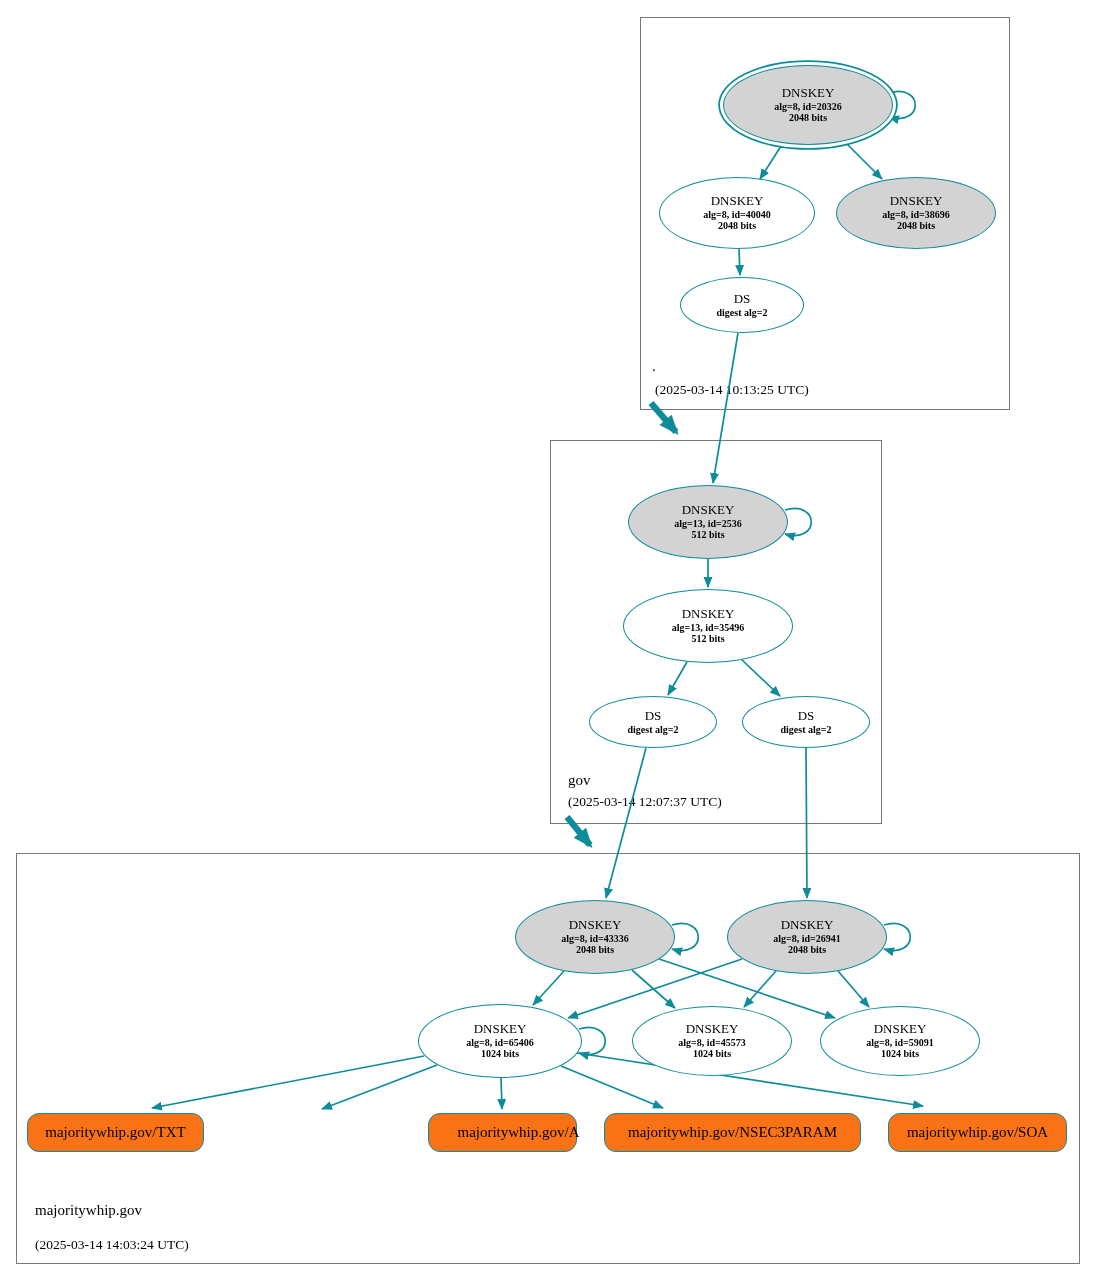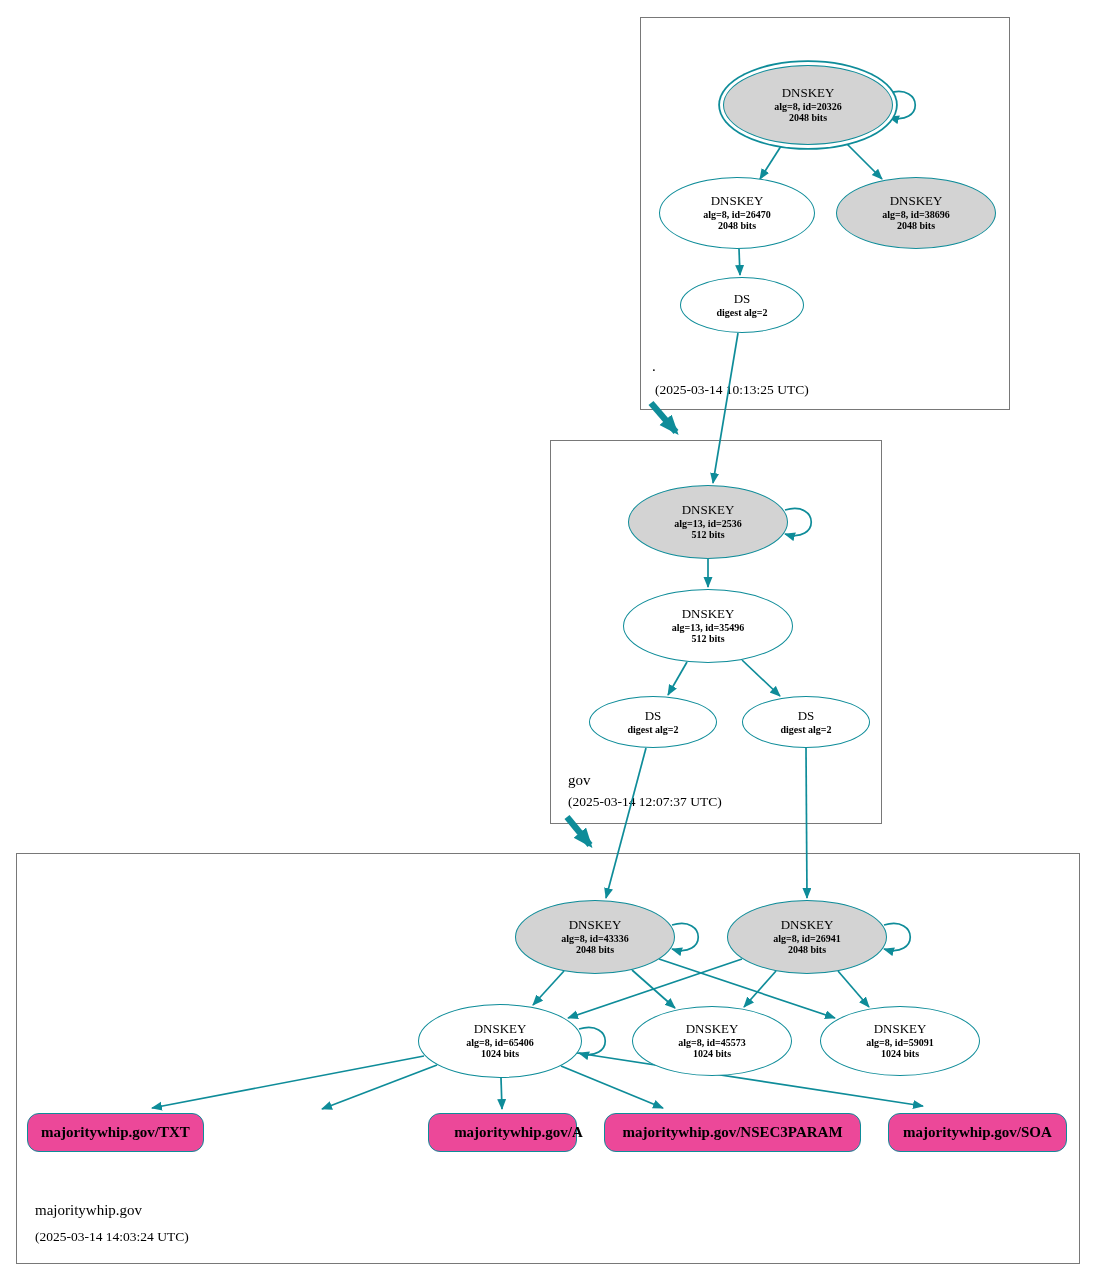--- a/index.html
+++ b/index.html
@@ -65,46 +65,45 @@
   .node .t1 { font-size: 13px; }
   .node .t2 { font-size: 10px; font-weight: bold; }
   .rrset {
     position: absolute;
     display: flex;
     align-items: center;
     justify-content: center;
     text-align: center;
     border: 1.7px solid var(--edge-teal, #0e8c99);
     border-radius: 12px;
-    background: #ec4899;
+    background: #f97316;
     font-size: 15px;
     z-index: 2;
     box-sizing: border-box;
     white-space: nowrap;
-    font-weight: bold;
   }
 </style>
 </head>
 <body>
 
 <div class="canvas">
 
   <div class="zone-box" style="left:640px; top:17px; width:368px; height:391px;">
     <div class="zone-label" style="left:11px; bottom:34px;">.</div>
     <div class="zone-ts" style="left:14px; bottom:11px;">(2025-03-14 10:13:25 UTC)</div>
   </div>
 
   <div class="zone-box" style="left:550px; top:440px; width:330px; height:382px;">
     <div class="zone-label" style="left:17px; bottom:34px;">gov</div>
     <div class="zone-ts" style="left:17px; bottom:13px;">(2025-03-14 12:07:37 UTC)</div>
   </div>
 
   <div class="zone-box" style="left:16px; top:853px; width:1062px; height:409px;">
     <div class="zone-label" style="left:18px; bottom:44px;">majoritywhip.gov</div>
-    <div class="zone-ts" style="left:18px; bottom:18px;">(2025-03-14 14:03:24 UTC)</div>
+    <div class="zone-ts" style="left:18px; bottom:10px;">(2025-03-14 14:03:24 UTC)</div>
   </div>
 
   <svg class="edges" width="1095" height="1278" viewBox="0 0 1095 1278">
     <defs>
       <marker id="arr" markerUnits="userSpaceOnUse" markerWidth="12" markerHeight="10" refX="10" refY="4.5" orient="auto">
         <path d="M0,0 L11,4.5 L0,9 Z"></path>
       </marker>
       <marker id="arrBig" markerUnits="userSpaceOnUse" markerWidth="22" markerHeight="18" refX="16" refY="8" orient="auto">
         <path d="M0,0 L20,8 L0,16 Z"></path>
       </marker>
@@ -142,21 +141,21 @@
   </svg>
 
   <div class="node gray double" style="left:723px; top:65px; width:170px; height:80px;">
     <div class="t1">DNSKEY</div>
     <div class="t2">alg=8, id=20326</div>
     <div class="t2">2048 bits</div>
   </div>
 
   <div class="node" style="left:659px; top:177px; width:156px; height:72px;">
     <div class="t1">DNSKEY</div>
-    <div class="t2">alg=8, id=26470</div>
+    <div class="t2">alg=8, id=40040</div>
     <div class="t2">2048 bits</div>
   </div>
 
   <div class="node gray" style="left:836px; top:177px; width:160px; height:72px;">
     <div class="t1">DNSKEY</div>
     <div class="t2">alg=8, id=38696</div>
     <div class="t2">2048 bits</div>
   </div>
 
   <div class="node" style="left:680px; top:277px; width:124px; height:56px;">

